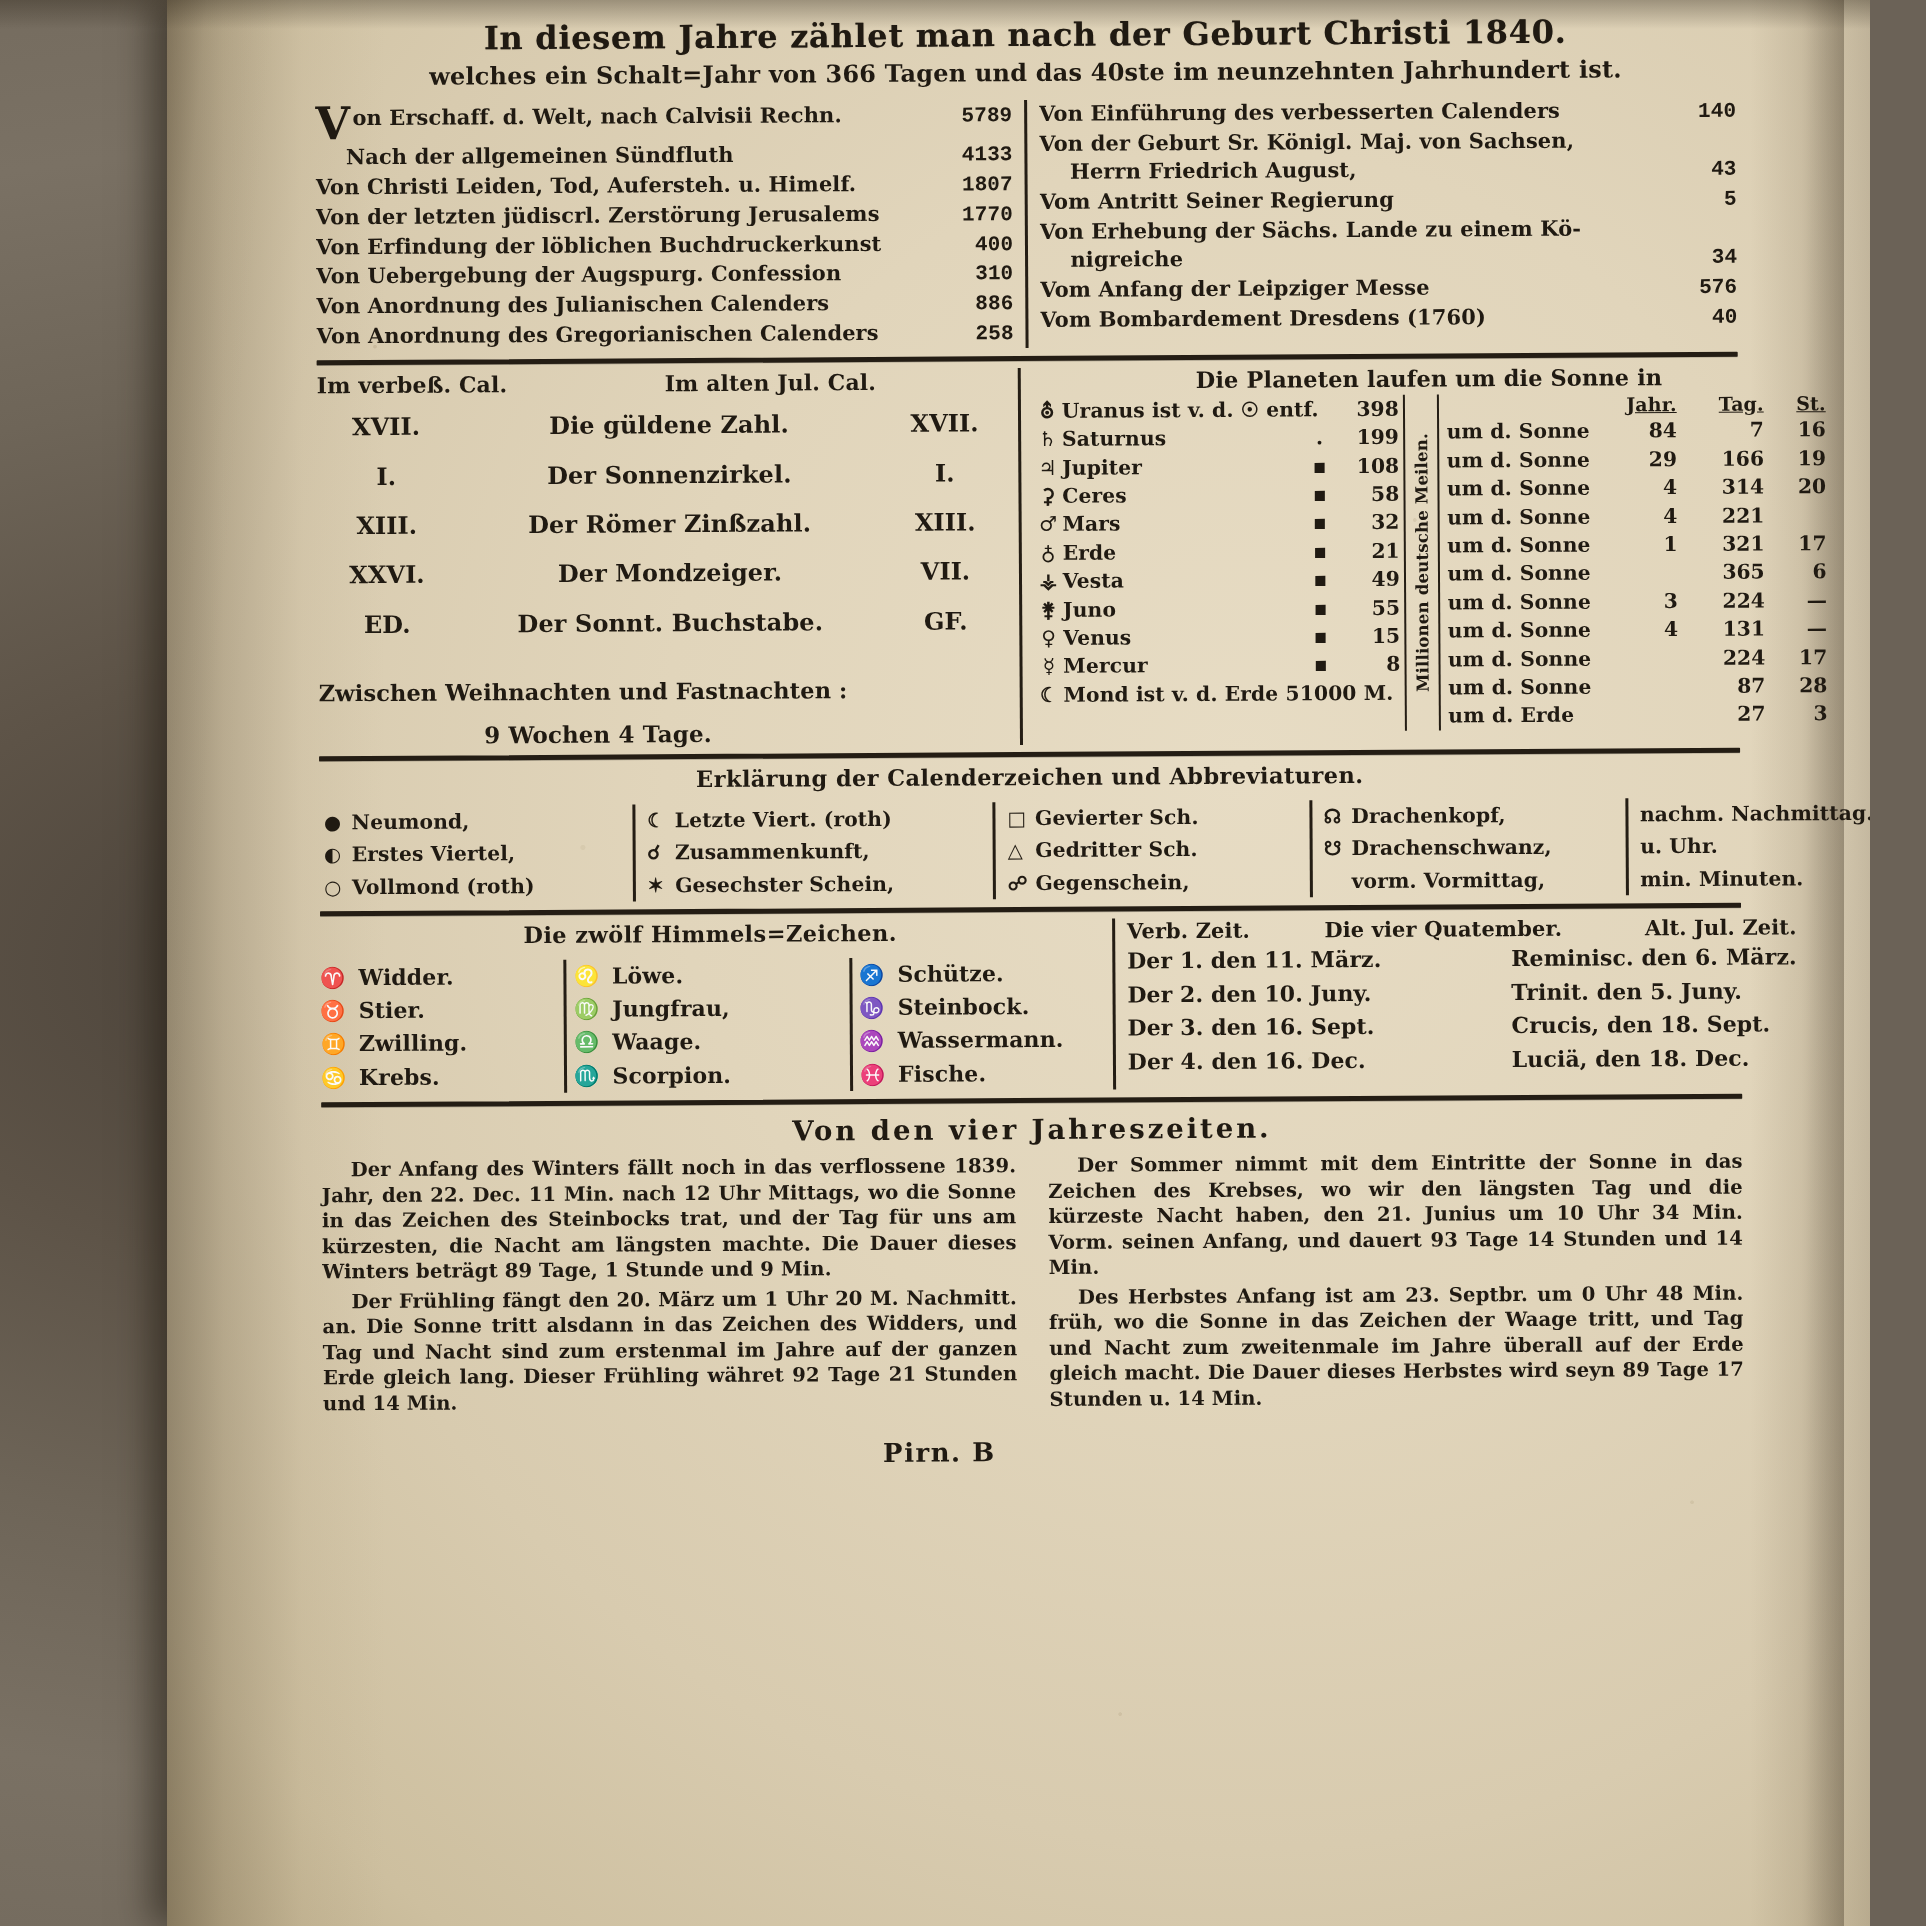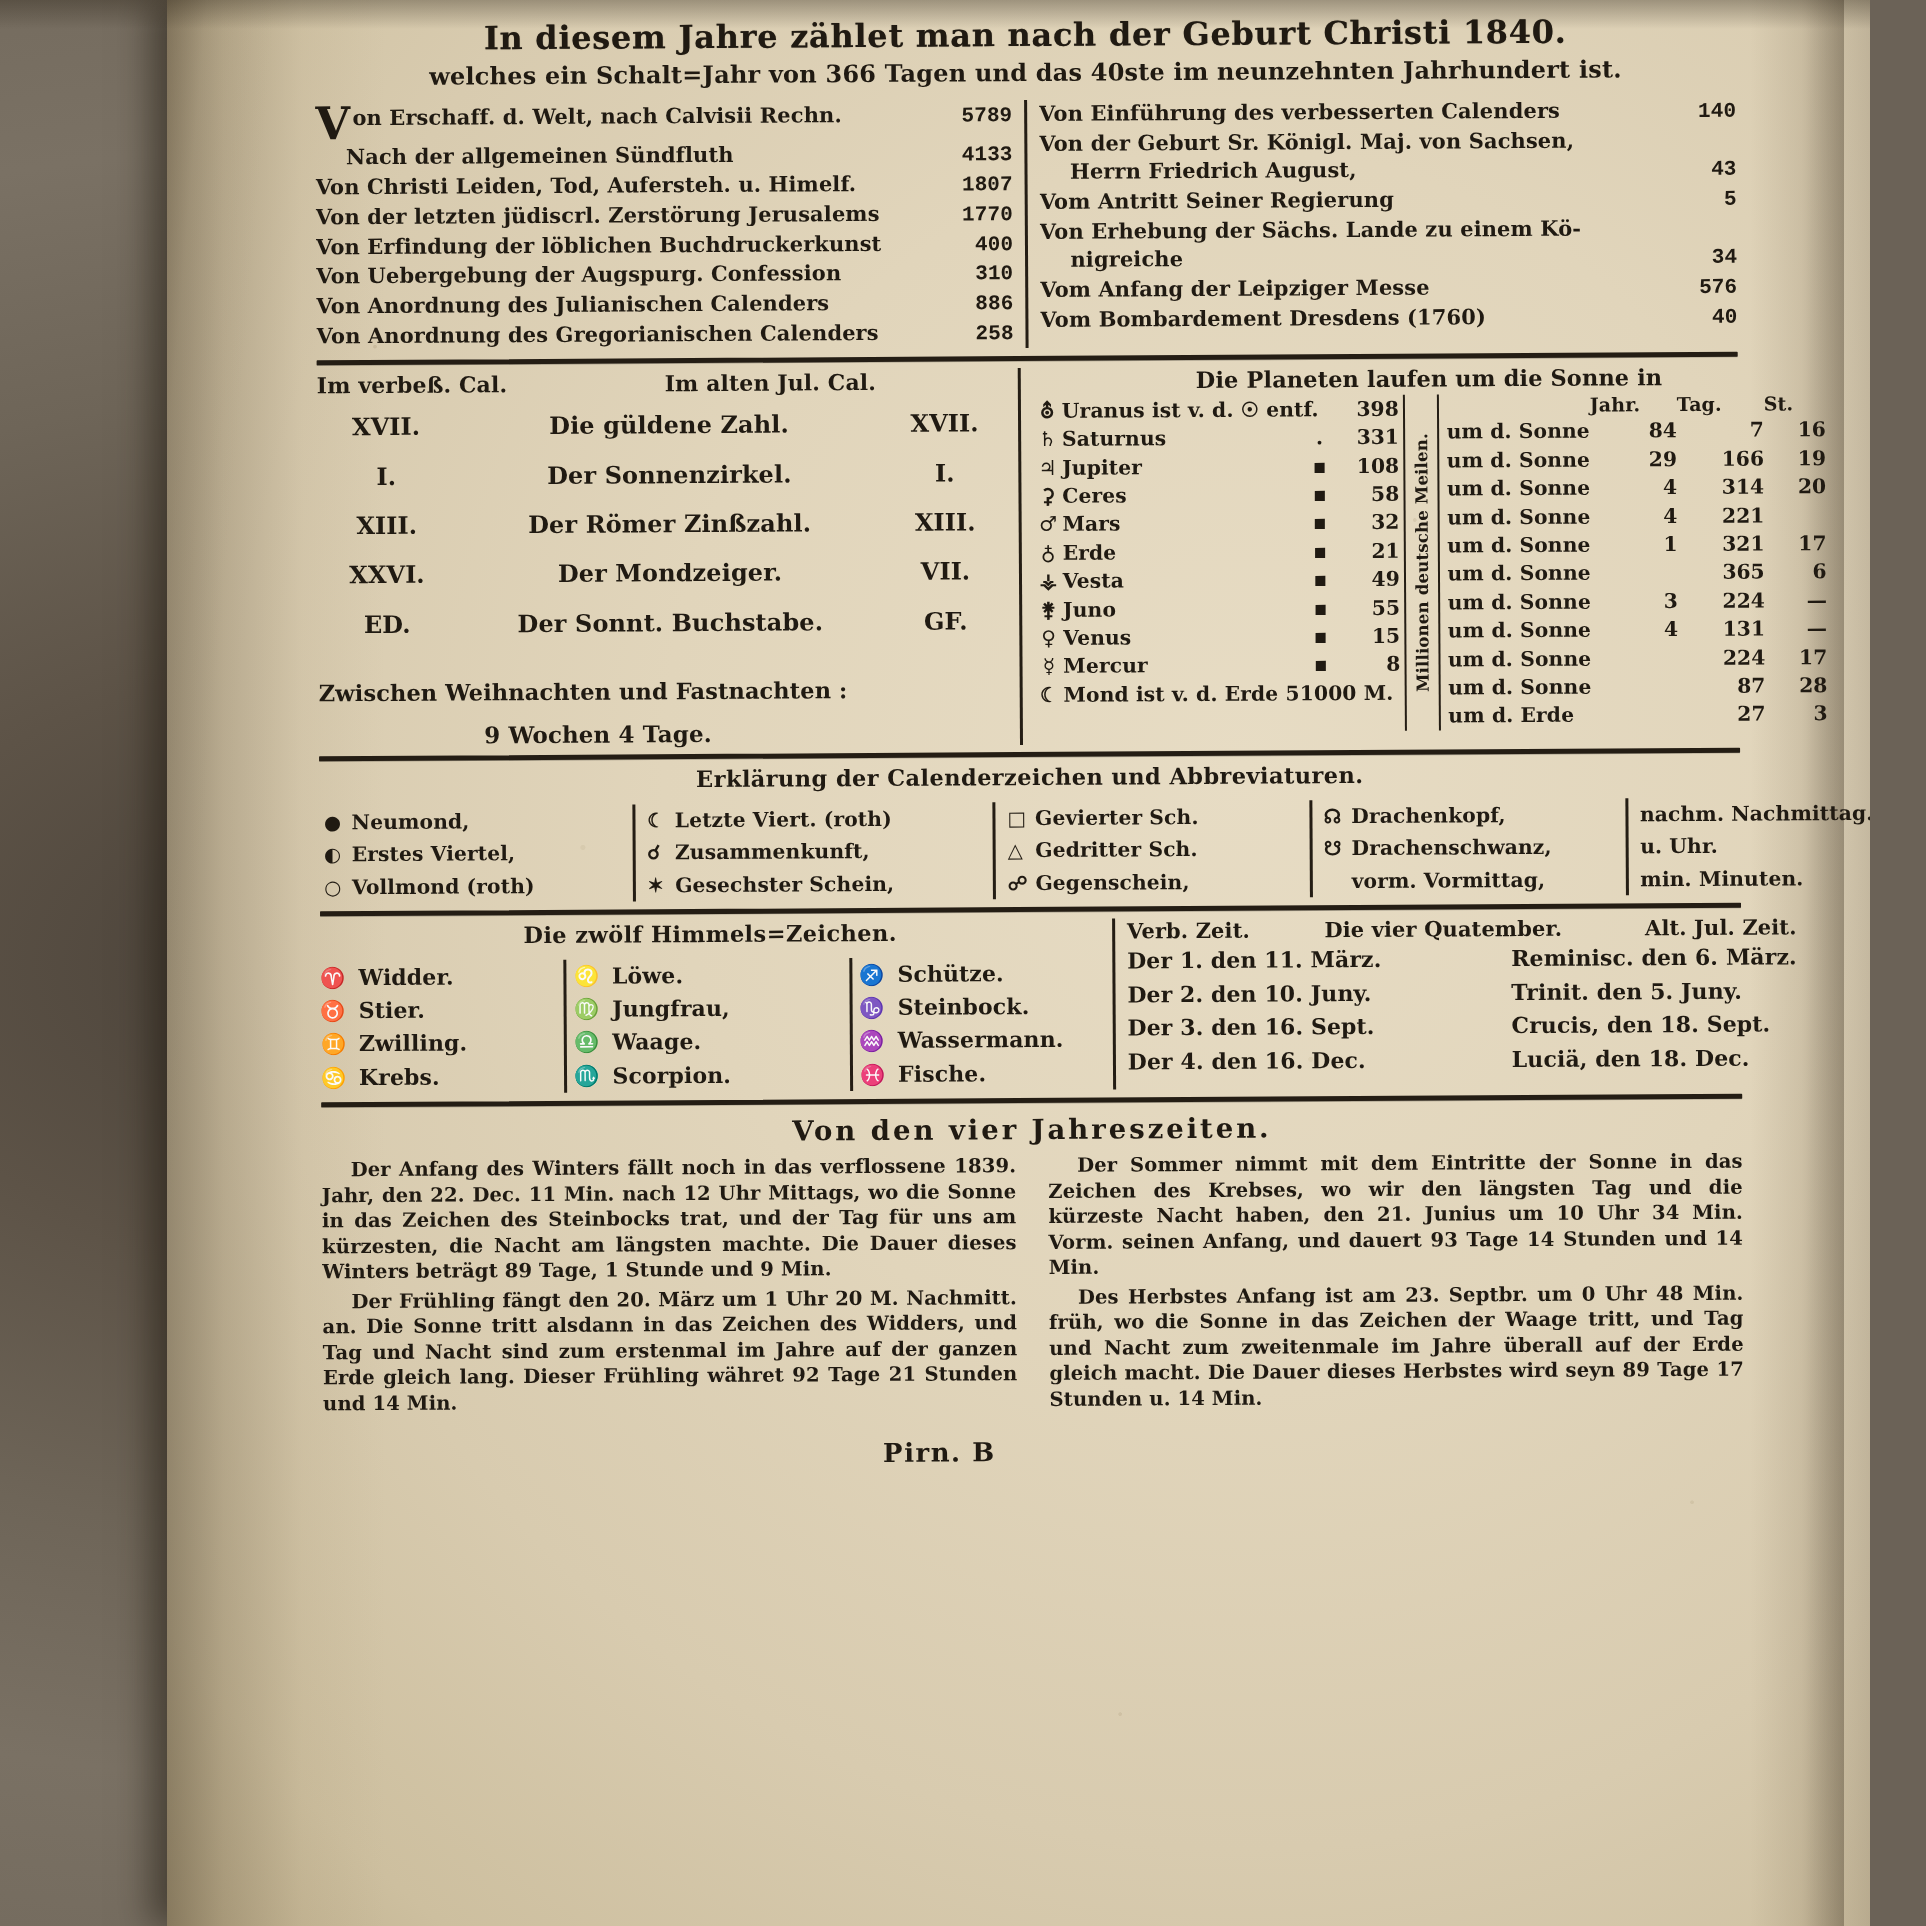--- a/index.html
+++ b/index.html
@@ -208,21 +208,21 @@
     transform-origin: center;
     white-space: nowrap;
     font-size: 16.7px;
     font-weight: 700;
   }
   .pl-right { flex: 1 1 auto; }
   .pl-subhead {
     display: flex; justify-content: flex-end;
     font-size: 19px; font-weight: 700; margin-bottom: 1.5px;
   }
-  .pl-subhead span { display: inline-block; text-align: left; }
+  .pl-subhead span { display: inline-block; text-align: right; text-decoration: underline; }
   .sh-jahr { width: 87px; }
   .sh-tag  { width: 87px; }
   .sh-st   { width: 62px; }
 
   .pl-row {
     display: flex; align-items: baseline;
     font-size: 20.3px; font-weight: 700; line-height: 1.40;
     white-space: nowrap;
   }
   .pl-sym { flex: 0 0 29px; font-size: 20.3px; text-align: center; }
@@ -437,21 +437,21 @@
           <div class="pl-left">
             <div class="pl-row">
               <span class="pl-sym">⛢</span>
               <span class="pl-name frak">Uranus ist v. d. ☉ entf.</span>
               <span class="pl-dist">398</span>
             </div>
             <div class="pl-row">
               <span class="pl-sym">♄</span>
               <span class="pl-name frak">Saturnus</span>
               <span class="pl-dot">.</span>
-              <span class="pl-dist">331</span>
+              <span class="pl-dist">199</span>
             </div>
             <div class="pl-row">
               <span class="pl-sym">♃</span>
               <span class="pl-name frak">Jupiter</span>
               <span class="pl-dot">▪</span>
               <span class="pl-dist">108</span>
             </div>
             <div class="pl-row">
               <span class="pl-sym">⚳</span>
               <span class="pl-name frak">Ceres</span>

